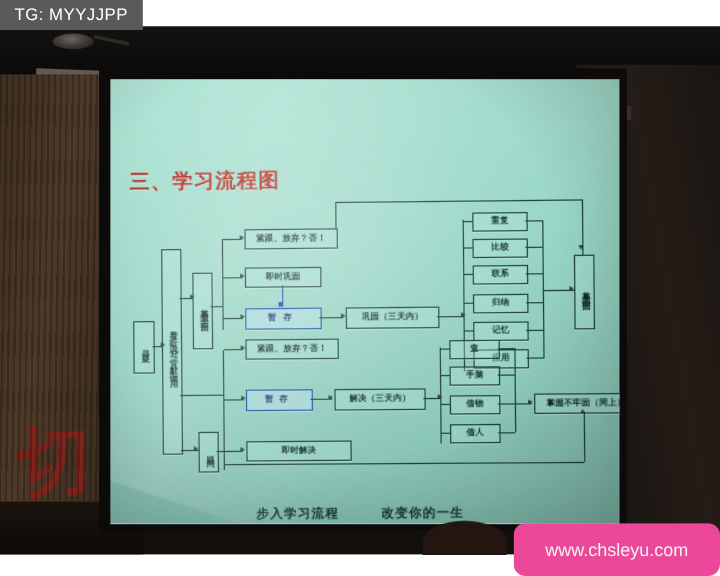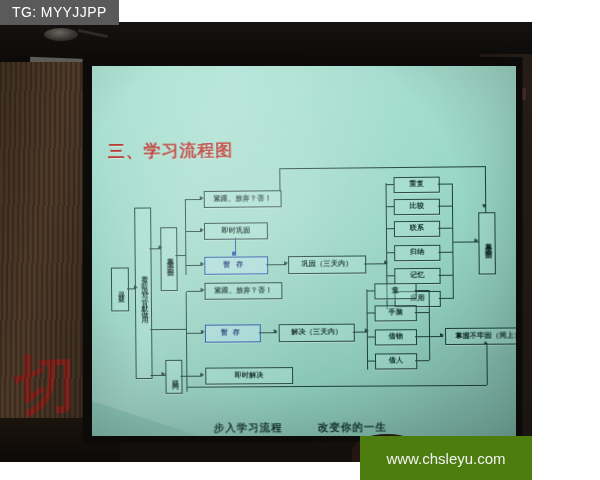--- a/index.html
+++ b/index.html
@@ -1,21 +1,21 @@
 <!DOCTYPE html>
 <html><head>
 <meta charset="utf-8">
 <style>
   html,body{margin:0;padding:0;}
   body{
     width:600px;height:480px;overflow:hidden;
     background:#ffffff;
     font-family:"DejaVu Sans","Liberation Sans",sans-serif;
   }
-  #stage{position:relative;width:532px;height:480px;overflow:hidden;background:#fff;}
+  #stage{position:relative;width:600px;height:480px;overflow:hidden;background:#fff;}
 
   
   .photo{position:absolute;left:0;top:22px;width:600px;height:440px;overflow:hidden;background:#120f0d;}
   .ceiling{position:absolute;left:0;top:0;width:600px;height:52px;
     background:linear-gradient(180deg,#151311 0%,#0d0c0b 60%,#090808 100%);}
   .ceiling-lamp{position:absolute;left:44px;top:6px;width:34px;height:13px;border-radius:50%;
     background:radial-gradient(ellipse at 45% 35%,#6e6a63 0%,#3b3834 55%,#1b1a18 100%);opacity:.95;}
   .ceiling-rod{position:absolute;left:78px;top:10px;width:30px;height:3px;background:#2e2b27;transform:rotate(12deg);}
   .ceiling-beam{position:absolute;left:30px;top:38px;width:165px;height:9px;background:#6d6a64;
     transform:rotate(2.2deg);opacity:.85;}
@@ -72,23 +72,23 @@
   .glare{position:absolute;left:-40px;top:-60px;width:300px;height:420px;transform:rotate(18deg);
     background:linear-gradient(90deg,rgba(255,255,255,0) 0%,rgba(255,255,255,.14) 45%,rgba(255,255,255,0) 100%);
     pointer-events:none;}
 
   .head-blob{position:absolute;left:352px;bottom:-6px;width:70px;height:34px;border-radius:50% 50% 0 0;
     background:#231611;}
 
   
   .tg-tag{position:absolute;left:0;top:0;padding:4px 12px 5px 12px;background:#5a5a5a;color:#fff;
     font-size:14px;letter-spacing:.4px;font-family:"Liberation Sans",sans-serif;}
-  .wm{position:absolute;right:0;bottom:0;width:172px;height:44px;background:#4d7c0f;color:#f2f2f2;
+  .wm{position:absolute;right:0;bottom:0;width:172px;height:44px;background:#ec4899;color:#f2f2f2;
     display:flex;align-items:center;justify-content:center;font-size:15px;
-    font-family:"Liberation Sans",sans-serif;}
+    font-family:"Liberation Sans",sans-serif;border-radius:10px;}
 </style>
 </head>
 <body>
 
 <div id="stage">
 
   <div class="photo">
 
     <div class="ceiling">
       <div class="ceiling-lamp"></div>

